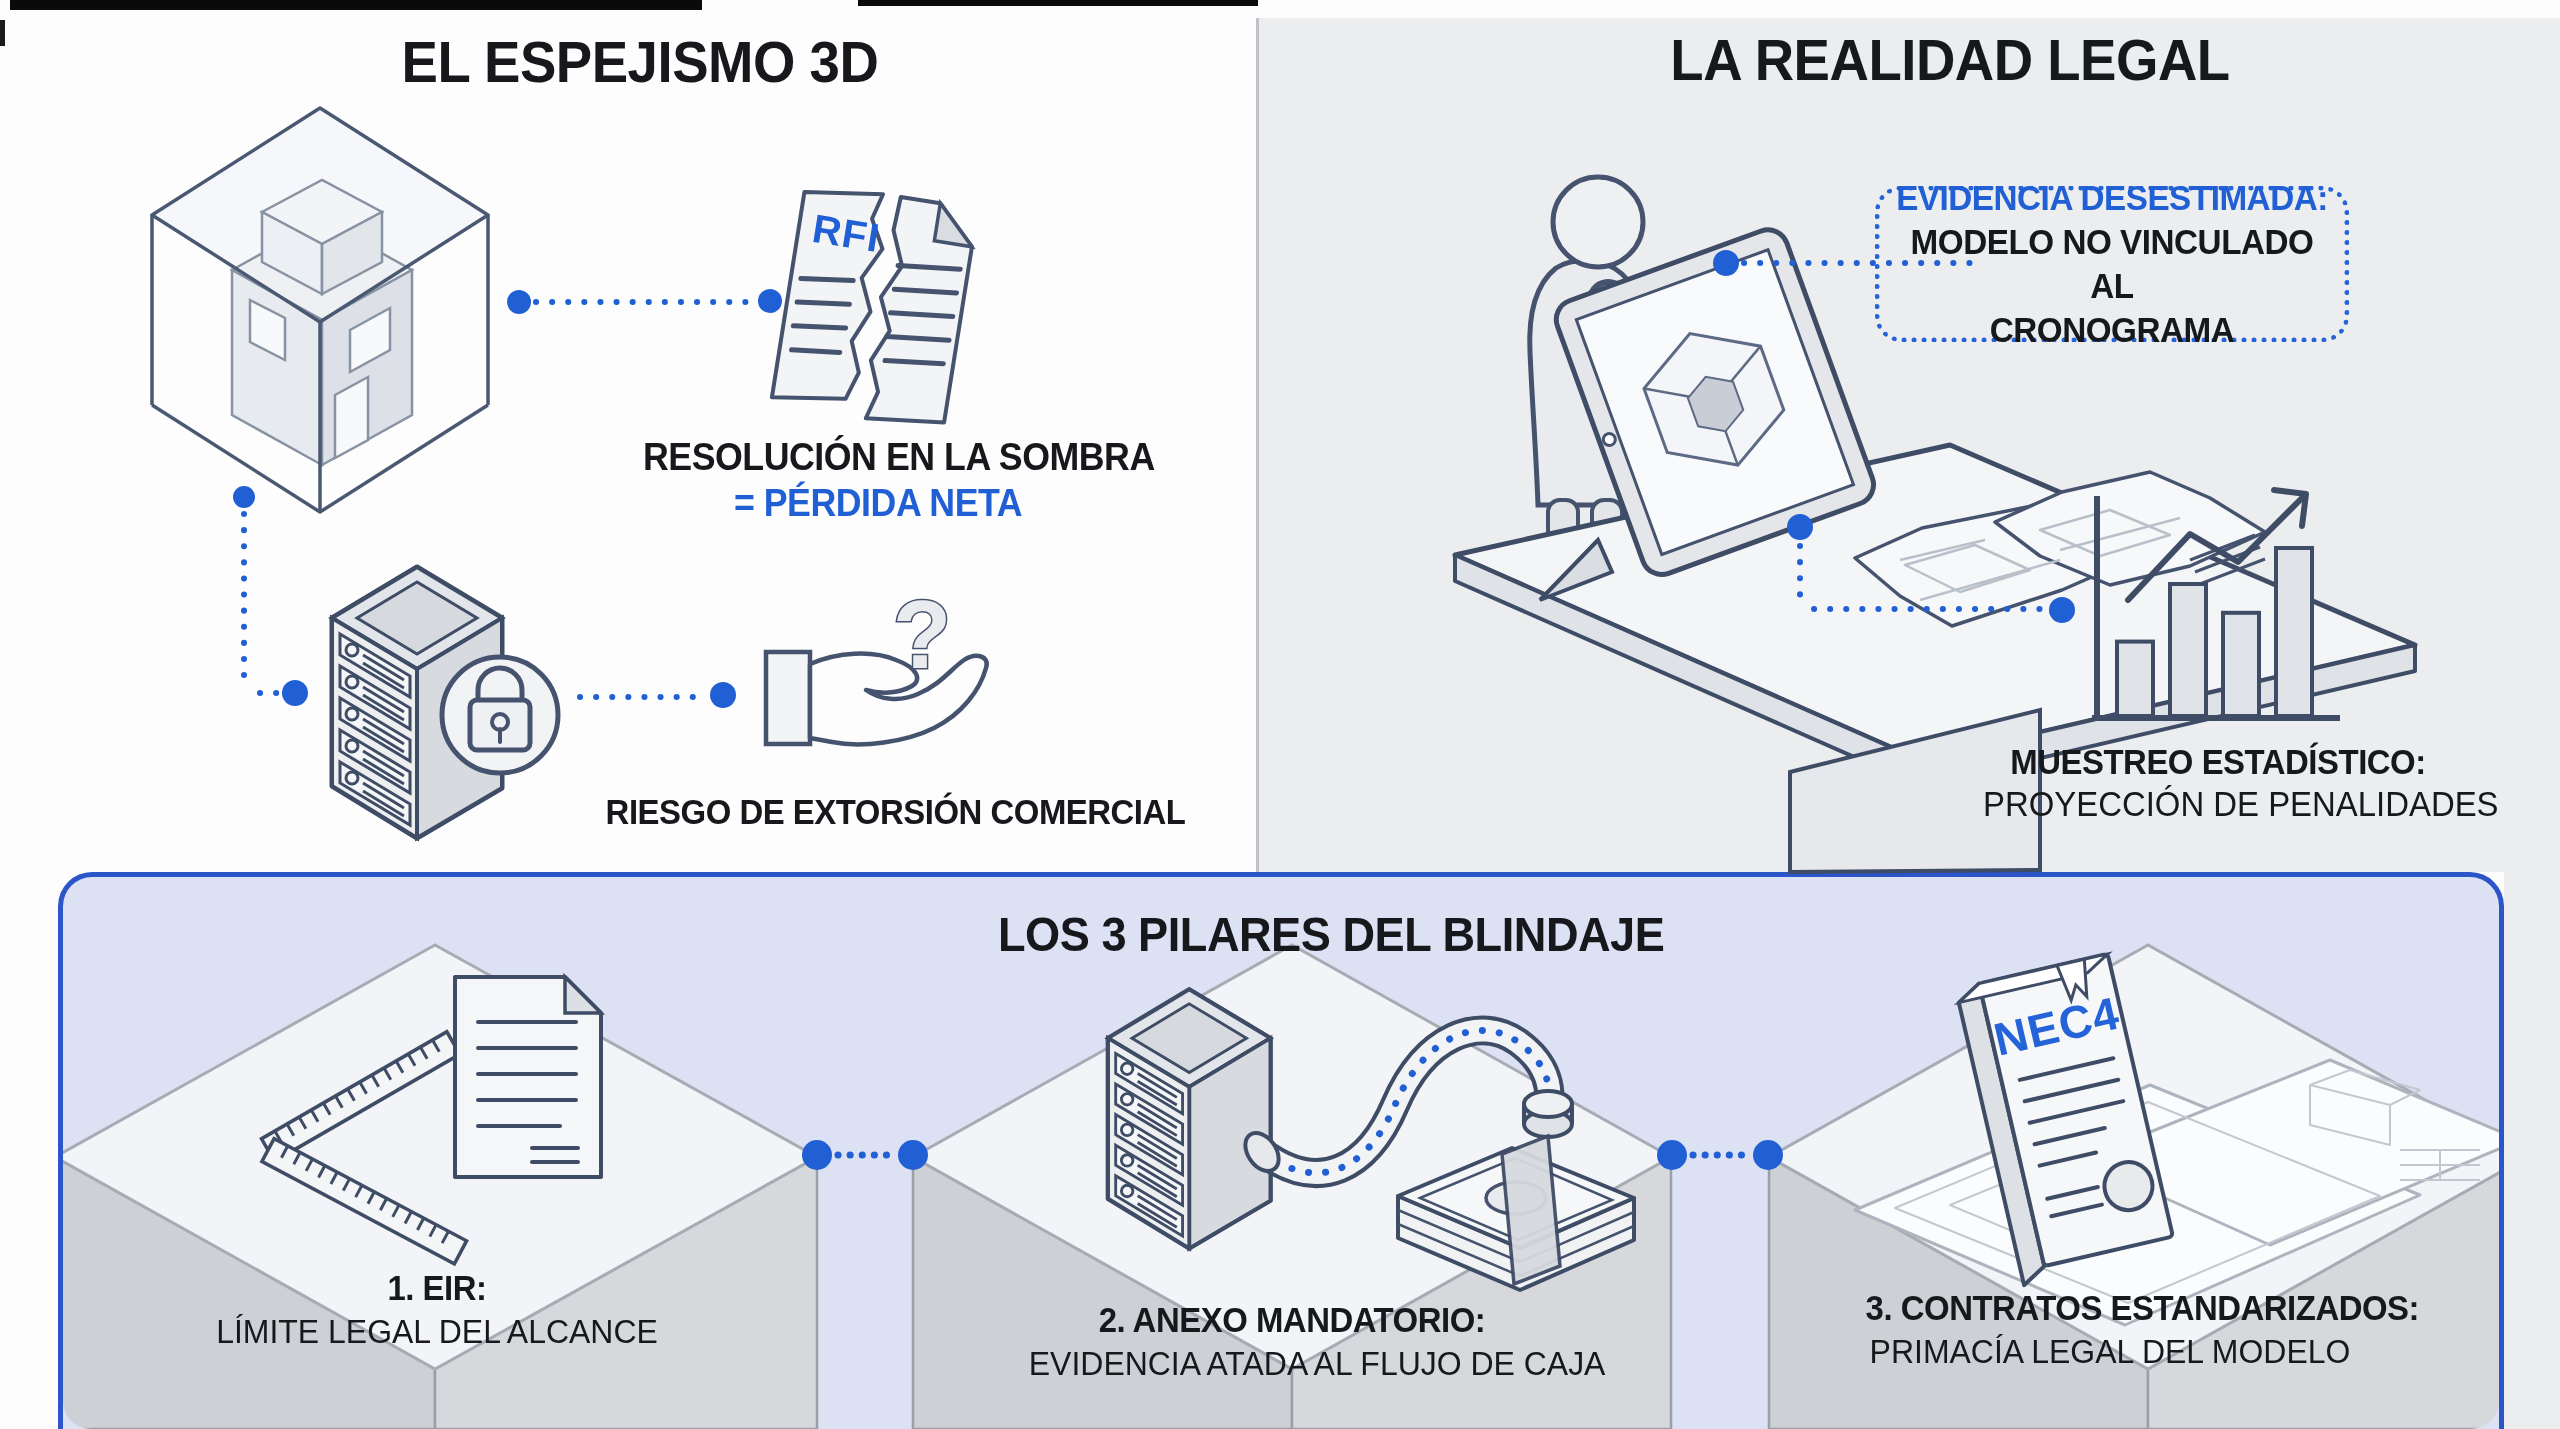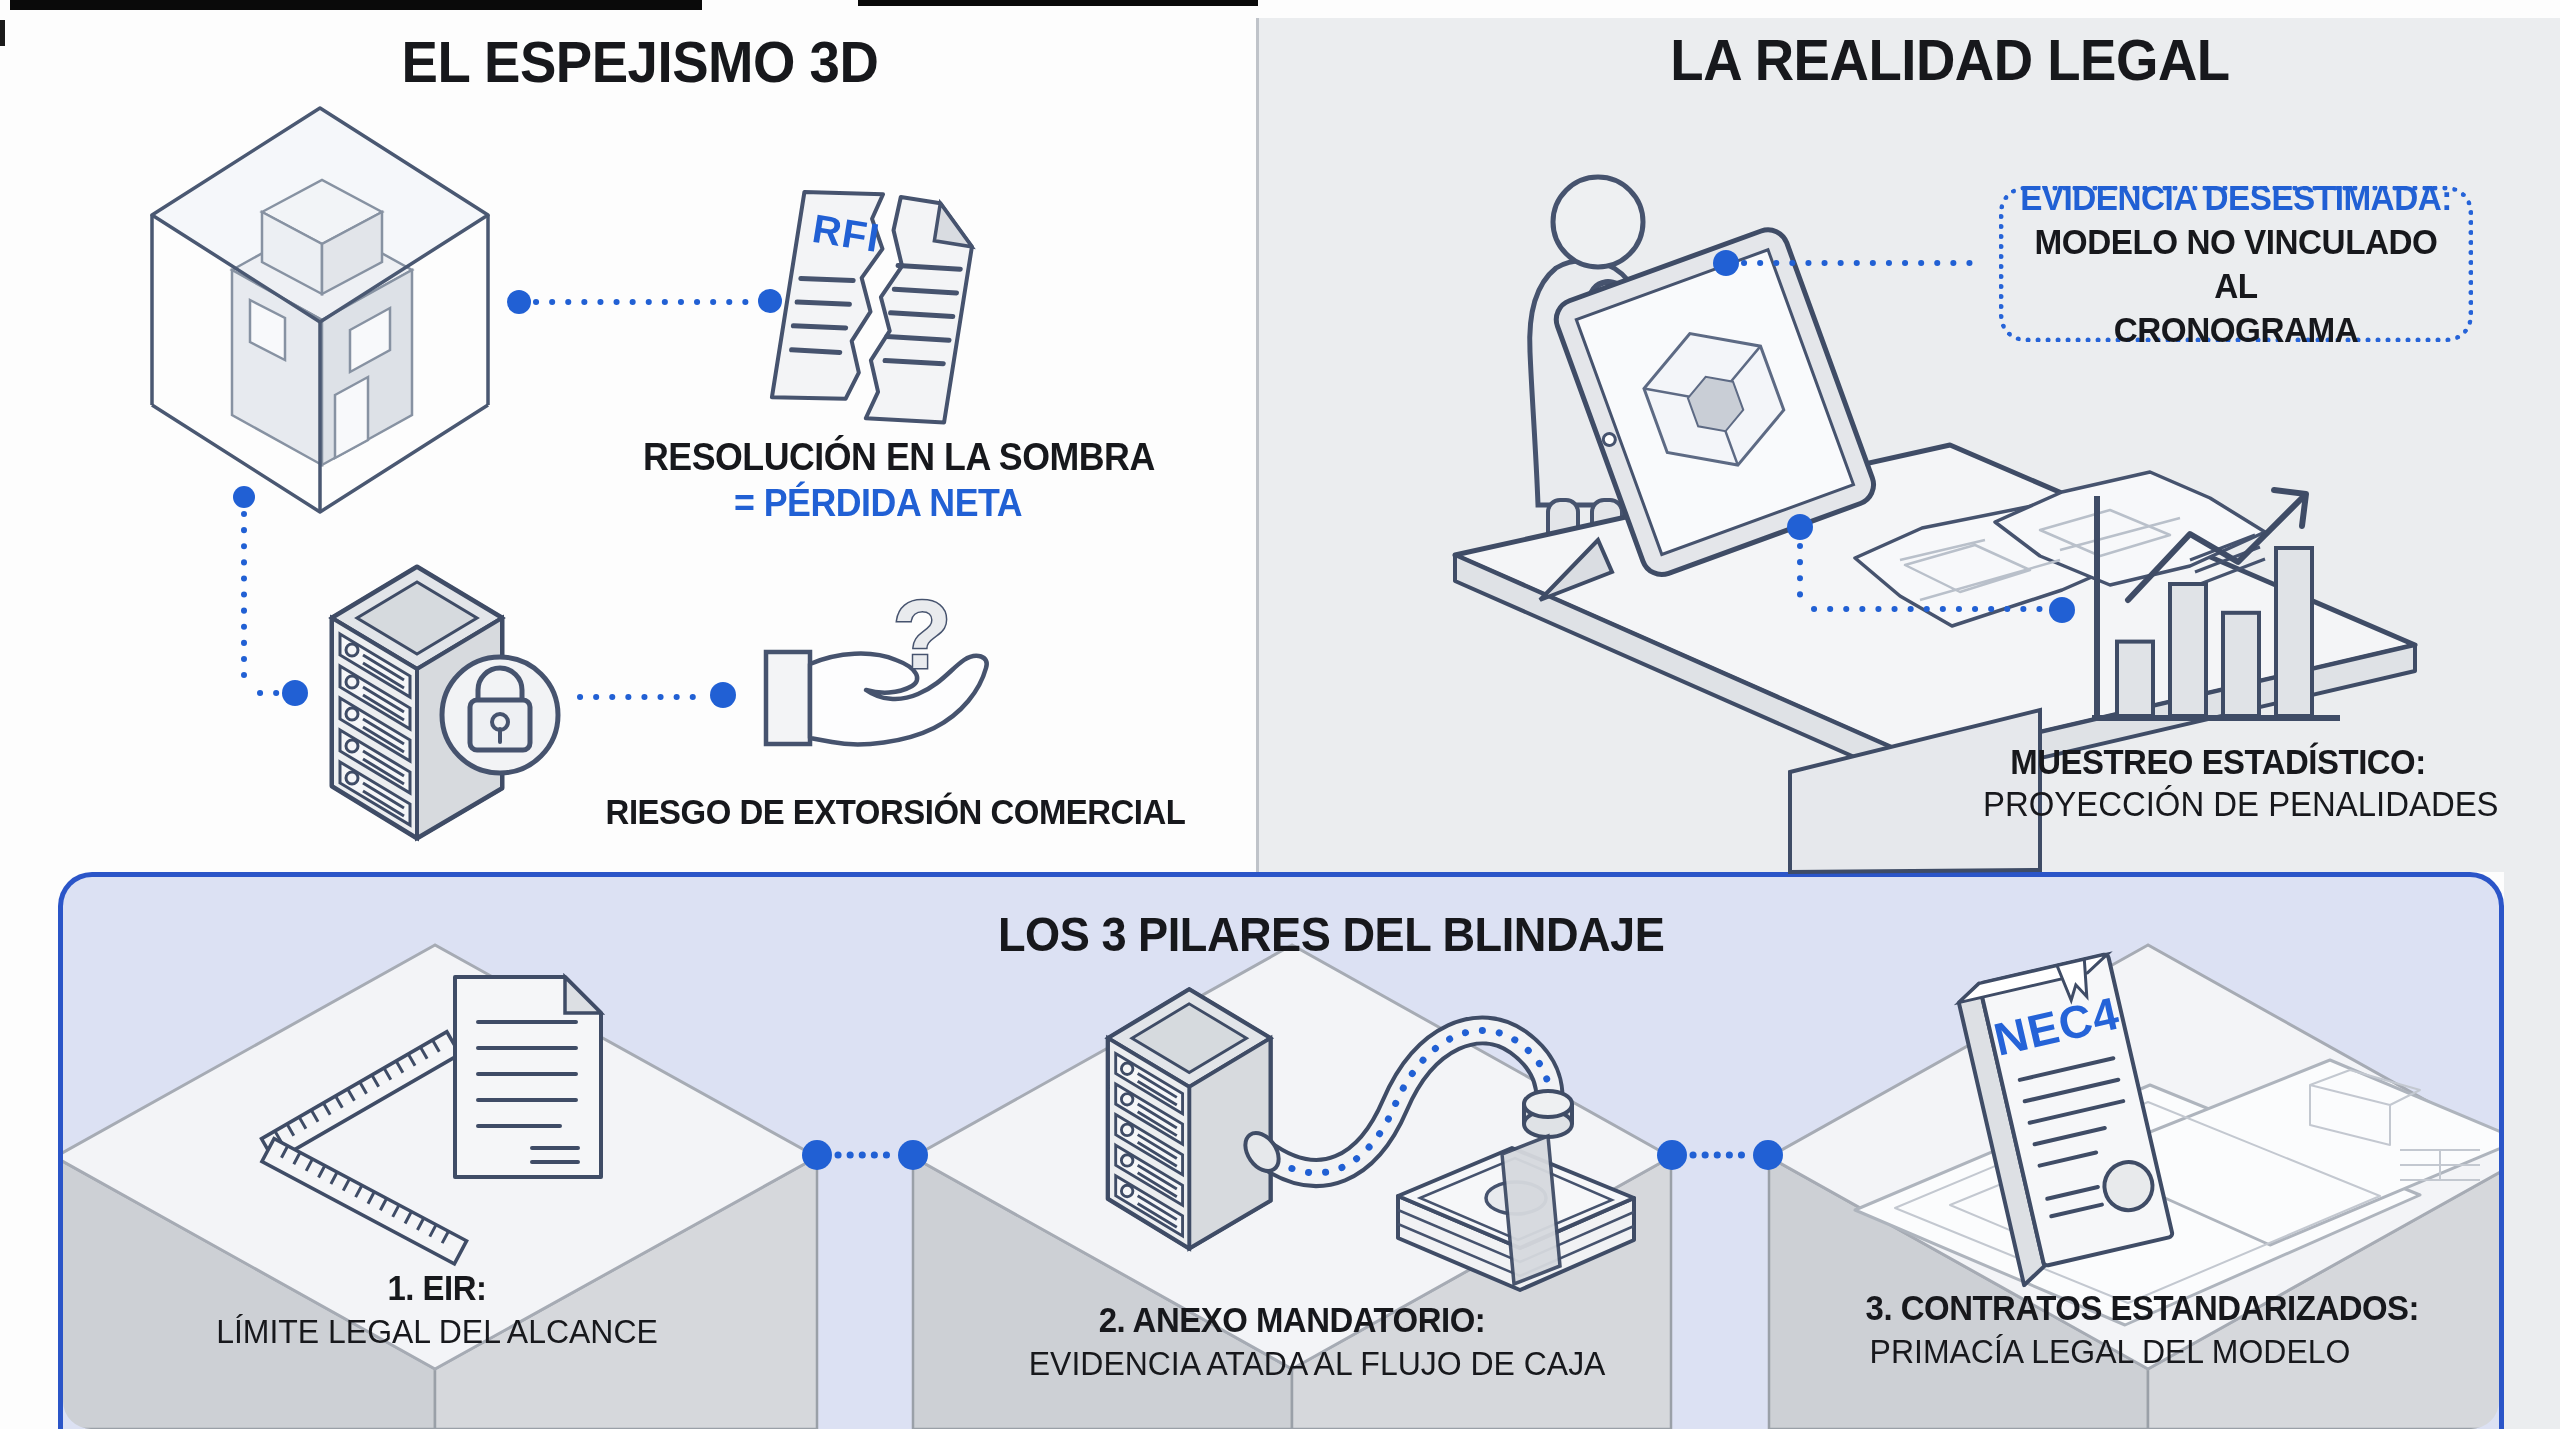--- a/index.html
+++ b/index.html
@@ -16,21 +16,21 @@
   .blue{color:#2160d4;}
   .bg-right{left:1258px;top:18px;width:1302px;height:854px;background:#ebedef;z-index:1;}
   .bg-right2{left:2504px;top:872px;width:56px;height:557px;background:#ebedef;z-index:1;}
   .divider{left:1256px;top:18px;width:3px;height:854px;background:#bfc3c9;z-index:2;}
   .blackbar1{left:10px;top:0;width:692px;height:10px;background:#0a0a0a;z-index:3;}
   .blackbar2{left:858px;top:0;width:400px;height:6px;background:#0a0a0a;z-index:3;}
   .blackbar3{left:0;top:20px;width:5px;height:26px;background:#1a1a1a;z-index:3;}
   .panel{left:58px;top:872px;width:2446px;height:557px;background:#dce1f3;
          border:5px solid #2b55c8;border-bottom:none;border-radius:34px 34px 0 0;
          box-sizing:border-box;z-index:4;}
-  .callout{position:absolute;left:1999px;top:186px;width:474px;height:156px;z-index:10;
+  .callout{position:absolute;left:1875px;top:186px;width:474px;height:156px;z-index:10;
            border:5px dotted #2563d8;border-radius:26px;box-sizing:border-box;
            display:flex;flex-direction:column;justify-content:center;text-align:center;}
   .callout div{font-size:35px;font-weight:700;line-height:44px;letter-spacing:-0.5px;transform:scaleX(.95);}
   .p-bold{font-size:35px;font-weight:700;}
   .p-reg{font-size:34px;font-weight:400;letter-spacing:0;}
 </style>
 </head>
 <body>
 
 <div class="canvas">

